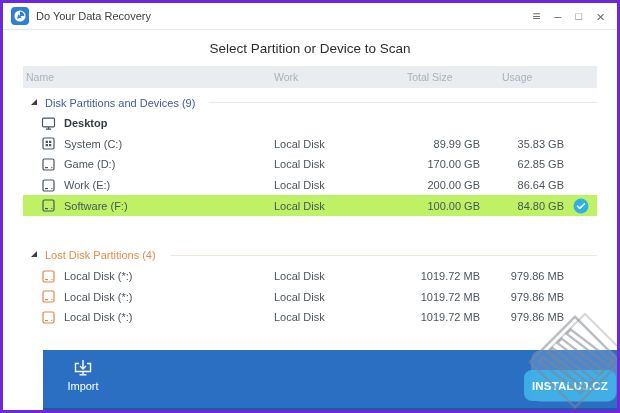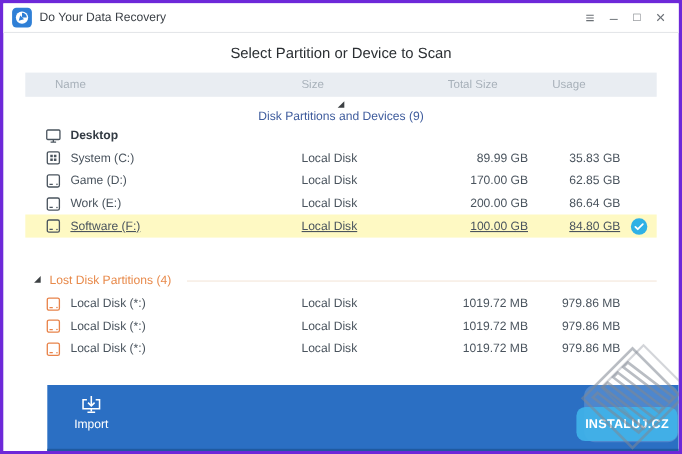--- a/index.html
+++ b/index.html
@@ -25,34 +25,34 @@
   .wb-close{ font-size:15px; }
 
   
   .heading { margin:11px 18px 0; font-size:13.5px; color:#2b2f33;text-align:center; }
 
   
   .table { margin:10px 20px 0; }
   .grid-row { display:grid; grid-template-columns:1fr 133px 73px 84px 33px; align-items:center; }
   .thead { background:#e9edf2; height:22px; color:#a8b1ba; font-size:10.5px; }
   .th { white-space:nowrap; }
-  .th-name  { padding-left:27px; }
+  .th-name  { padding-left:3px; }
   .th-usage { padding-left:22px; }
 
   .group-header { display:flex; align-items:center; height:21px; }
-  .group-1 .group-header { margin-top:4px;flex-direction:column; }
+  .group-1 .group-header { margin-top:4px; }
   .group-2 { margin-top:29px; }
   .tri { width:0; height:0; border-left:6px solid transparent; border-bottom:6px solid #3c4043;
          margin:0 8px 2px 8px; flex:0 0 auto; }
   .group-label { font-size:11px; white-space:nowrap; }
   .group-line { flex:1; height:1px; background:#e9e9ea; margin-left:14px; }
   .group-2 .group-line { background:#f3e6d9; }
 
   .row { height:20.6px; font-size:11px; color:#4a545e; cursor:default; }
-  .row.selected { background:#fef9c3;text-decoration:underline; }
+  .row.selected { background:#bef264; }
   .cell { white-space:nowrap; overflow:hidden; }
   .cell-name { display:flex; align-items:center; padding-left:18px; }
   .row-icon { width:15px; height:15px; margin-right:8px; display:flex; align-items:center;
               justify-content:center; flex:0 0 auto; color:#4a545e; }
   .row.bold .row-label { font-weight:bold; color:#333b44; }
   .cell-total, .cell-usage { text-align:right; }
   .cell-check { display:flex; justify-content:center; }
   .check-badge { display:none; width:16px; height:16px; }
   .row.selected .check-badge { display:block; }
 
@@ -93,21 +93,21 @@
       <span class="win-btn wb-max">□</span>
       <span class="win-btn wb-close">×</span>
     </div>
   </div>
 
   <div class="heading">Select Partition or Device to Scan</div>
 
   <div class="table">
     <div class="grid-row thead">
       <span class="th th-name">Name</span>
-      <span class="th th-type">Size</span>
+      <span class="th th-type">Work</span>
       <span class="th th-total">Total Size</span>
       <span class="th th-usage">Usage</span>
       <span class="th"></span>
     </div>
     <div id="groups">
   <div class="group group-1">
     <div class="group-header">
       <span class="tri"></span>
       <span class="group-label" style="color: rgb(63, 92, 157);">Disk Partitions and Devices (9)</span>
       <span class="group-line"></span>

